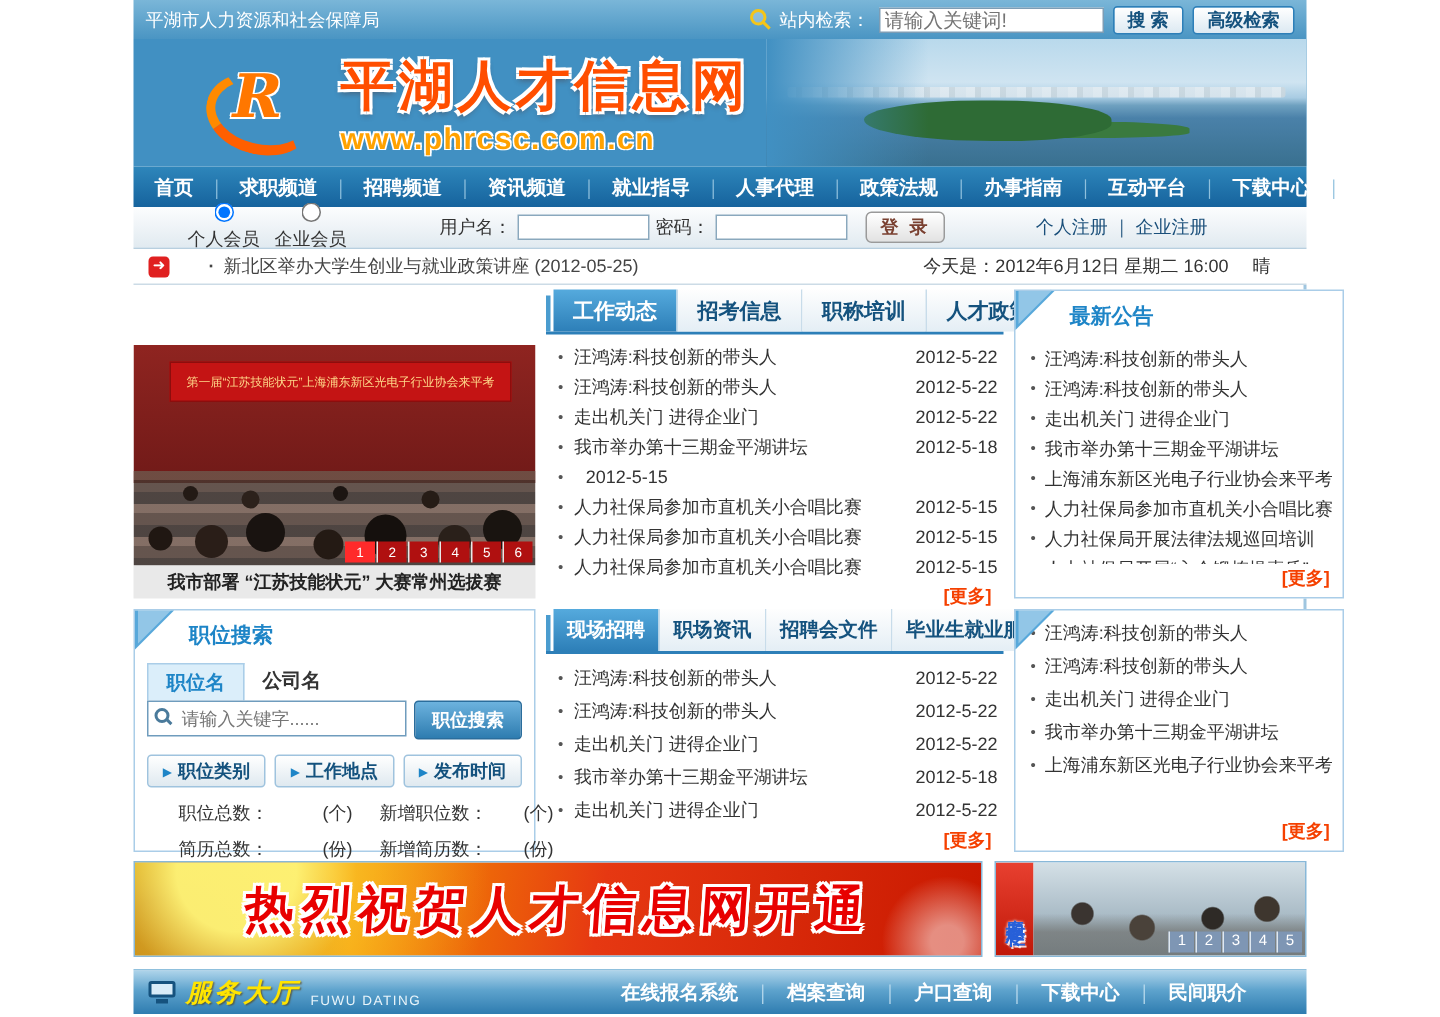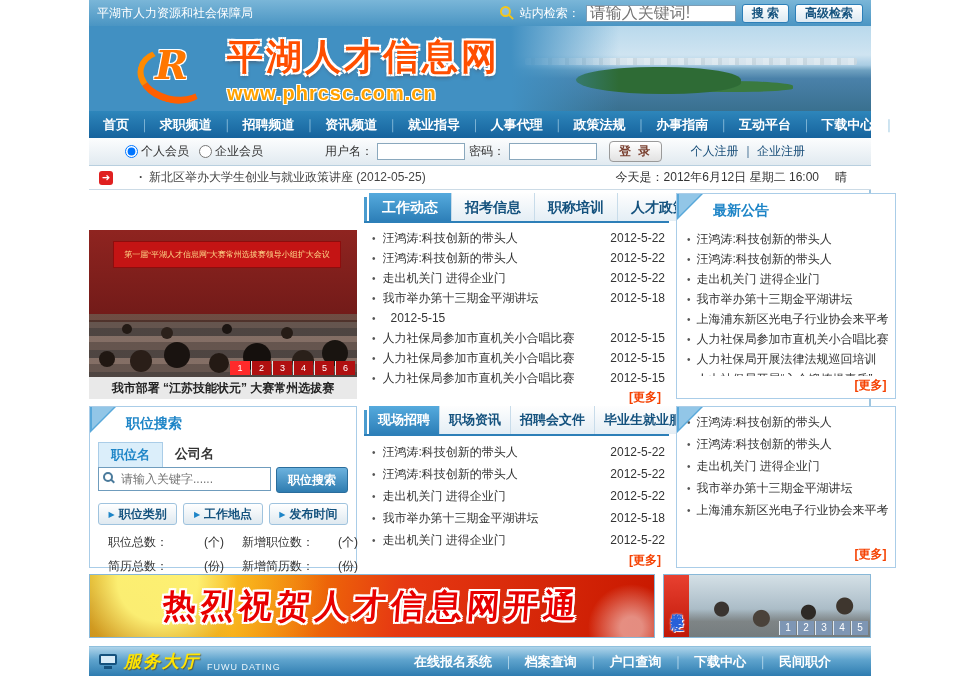--- a/index.html
+++ b/index.html
@@ -7,21 +7,21 @@
   .page { width:782px; margin:0 auto; background:#fff; }
 
   
   .topbar { height:26px; background:linear-gradient(#7ab6d8,#4a95c3); display:flex; align-items:center; padding:0 8px;gap:36px; }
   .topbar .site-name { color:#fff; font-size:12px; }
   .topbar .right { margin-left:auto; display:flex; align-items:center; gap:6px; }
   .mag-icon { width:14px; height:14px; position:relative; display:inline-block; }
   .mag-icon::before { content:""; position:absolute; width:7px; height:7px; border:2px solid #f5c518; border-radius:50%; left:0; top:0; background:rgba(255,255,255,.25); }
   .mag-icon::after { content:""; position:absolute; width:6px; height:2px; background:#f5c518; transform:rotate(45deg); left:8px; top:10px; }
   .topbar .search-label { color:#fff; font-size:12px; }
-  .topbar input { width:150px; height:17px; border:1px solid #7d9db5; font-size:16px; padding:0 3px; color:#555; }
+  .topbar input { width:150px; height:17px; border:1px solid #7d9db5; font-size:13px; padding:0 3px; color:#555; }
   .tb-btn { height:19px; padding:0 9px; background:linear-gradient(#ffffff,#dce9f2); border:1px solid #2d7fb8; border-radius:3px; color:#14527e; font-size:12px; font-weight:bold; line-height:17px; cursor:pointer; }
 
   
   .header { height:85px; background:#4190c2; position:relative; overflow:hidden; }
   .head-photo { position:absolute; right:0; top:0; width:360px; height:85px;
     background:linear-gradient(#b9d9ec 0%,#cfe4f1 34%,#a9cce3 46%,#6fa1c0 52%,#4a81a9 62%,#39708f 100%); }
   .head-photo .island { position:absolute; left:18%; top:48%; width:46%; height:32%; background:#2e6b35; border-radius:50% 50% 45% 55%; box-shadow:60px 6px 0 -8px #3a7a3f; }
   .head-photo .city { position:absolute; left:4%; top:38%; width:92%; height:8%; background:repeating-linear-gradient(90deg,#e8eef2 0 6px,#cdd8de 6px 10px,#dfe8ee 10px 17px); opacity:.8; border-radius:2px; }
   .head-photo .fade { position:absolute; inset:0; background:linear-gradient(90deg,#4190c2 0%,rgba(65,144,194,0) 30%); }
   .head-left { position:relative; display:flex; align-items:center; height:100%; padding-left:46px; z-index:2; }
@@ -36,21 +36,21 @@
     text-shadow:-1px -1px 0 #fff,1px -1px 0 #fff,-1px 1px 0 #fff,1px 1px 0 #fff; }
 
   
   .nav { height:27px; background:linear-gradient(#2e86bb,#16639d); display:flex; align-items:center; padding:0 10px; }
   .nav a { color:#fff; font-size:13px; font-weight:bold; text-decoration:none; white-space:nowrap; }
   .nav a + a::before { content:"｜"; color:#8fc0dd; font-weight:normal; margin:0 9px; }
   .nav a:first-child { margin-left:4px; }
 
   
   .login { height:28px; background:linear-gradient(#fcfdfe,#e1eaf0); border-bottom:1px solid #b8cfdf; display:flex; align-items:center; font-size:12px; color:#333; padding:0 10px; }
-  .login label { margin-right:10px; display:flex; align-items:center; gap:3px; }
+  .login label { margin-right:10px; display:flex; align-items:center; gap:3px;flex-direction:column; }
   .login .grp1 { margin-left:26px; display:flex; align-items:center; }
   .login .grp2 { margin-left:52px; display:flex; align-items:center; gap:4px; }
   .login input[type=text],.login input[type=password] { width:88px; height:17px; border:1px solid #8aa8bd; }
   .mini-btn { background:linear-gradient(#ffffff,#e2e2e2); border:1px solid #9a9a9a; border-radius:4px; color:#7a4030; font-size:12px; font-weight:bold; padding:1px 9px; margin-left:8px; cursor:pointer; letter-spacing:2px; }
   .login .reg { margin-left:auto; margin-right:56px; color:#1a4f7a; }
   .login .reg a { color:#1a4f7a; text-decoration:none; }
 
   
   .announce { height:24px; background:#fff; border-bottom:1px solid #ccdbe6; display:flex; align-items:center; font-size:12px; color:#444; padding:0 10px; }
   .ann-icon { width:14px; height:14px; background:#e02020; border-radius:3px; color:#fff; font-size:10px; line-height:14px; text-align:center; display:inline-block; }
@@ -119,21 +119,21 @@
   .js-search-row { display:flex; margin:0 8px; gap:5px; }
   .input-wrap { flex:1; position:relative; }
   .input-wrap .mini-mag { position:absolute; left:5px; top:5px; width:11px; height:11px; }
   .input-wrap .mini-mag::before { content:""; position:absolute; width:6px; height:6px; border:2px solid #4a7a9b; border-radius:50%; }
   .input-wrap .mini-mag::after { content:""; position:absolute; width:5px; height:2px; background:#4a7a9b; transform:rotate(45deg); left:7px; top:8px; }
   .input-wrap input { width:100%; height:24px; border:1px solid #6f9cbd; padding:0 4px 0 22px; font-size:12px; color:#777; }
   .js-btn { width:72px; height:26px; background:linear-gradient(#6cb2de,#2e7cb0); color:#fff; font-size:12px; font-weight:bold; border:1px solid #2a6d9c; border-radius:3px; cursor:pointer; }
   .js-filters { display:flex; gap:6px; margin:10px 8px 0; }
   .js-filters .filter { flex:1; height:22px; background:linear-gradient(#ffffff,#dfe9f0); border:1px solid #9fc3de; border-radius:3px; color:#14527e; font-size:12px; font-weight:bold; display:flex; align-items:center; justify-content:center; gap:4px; cursor:pointer; }
   .js-filters .arr { color:#1e85c7; font-size:8px; }
-  .js-stats { display:grid; grid-template-columns:78px 56px 96px 1fr; margin:9px 18px 0; row-gap:7px; font-size:12px; color:#333; }
+  .js-stats { display:grid; grid-template-columns:78px 56px 96px 1fr; margin:9px 29px 0; row-gap:7px; font-size:12px; color:#333; }
   .js-stats .v { text-align:center; }
 
   
   .banners { display:flex; gap:8px; margin-top:6px; }
   .banner-left { width:566px; height:64px; border:1px solid #88b8d8; position:relative; overflow:hidden; display:flex; align-items:center; justify-content:center;
     background:linear-gradient(100deg,#f7c800 0%,#f49000 28%,#e63812 55%,#c81800 100%); }
   .banner-left::before { content:""; position:absolute; inset:0; background:radial-gradient(circle at 12% 10%,rgba(255,245,120,.95) 0 8%,rgba(255,235,80,.4) 16%,transparent 34%),radial-gradient(circle at 4% 90%,rgba(120,20,0,.55) 0 6%,transparent 22%),radial-gradient(circle at 96% 85%,rgba(255,255,255,.5) 0 2%,transparent 8%); }
   .banner-left .txt { position:relative; font-size:33px; font-weight:bold; color:#e80000; letter-spacing:5px; transform:skewX(-4deg); white-space:nowrap;
     text-shadow:-2px 0 #fff,2px 0 #fff,0 -2px #fff,0 2px #fff,-2px -2px #fff,2px 2px #fff,-2px 2px #fff,2px -2px #fff; }
   .banner-right { flex:1; height:64px; border:1px solid #88b8d8; display:flex; overflow:hidden; }
@@ -237,21 +237,21 @@
     <span class="ann-text">新北区举办大学生创业与就业政策讲座 (2012-05-25)</span>
     <span class="today">今天是：2012年6月12日 星期二 16:00</span>
     <span class="weather">晴</span>
   </div>
 
   <div class="main">
 
     <div class="col-left">
       <div class="photo-box">
         <div class="pwall"></div>
-        <div class="pbanner">第一届“平湖人才信息网”大赛常州选拔赛领导小组扩大会议</div>
+        <div class="pbanner">第一届“江苏技能状元”上海浦东新区光电子行业协会来平考</div>
         <div class="tables"></div>
         <div class="heads"></div>
         <div class="photo-pages">
           <span>1</span>
             <span>2</span>
             <span>3</span>
             <span>4</span>
             <span>5</span>
             <span>6</span>
         </div>

